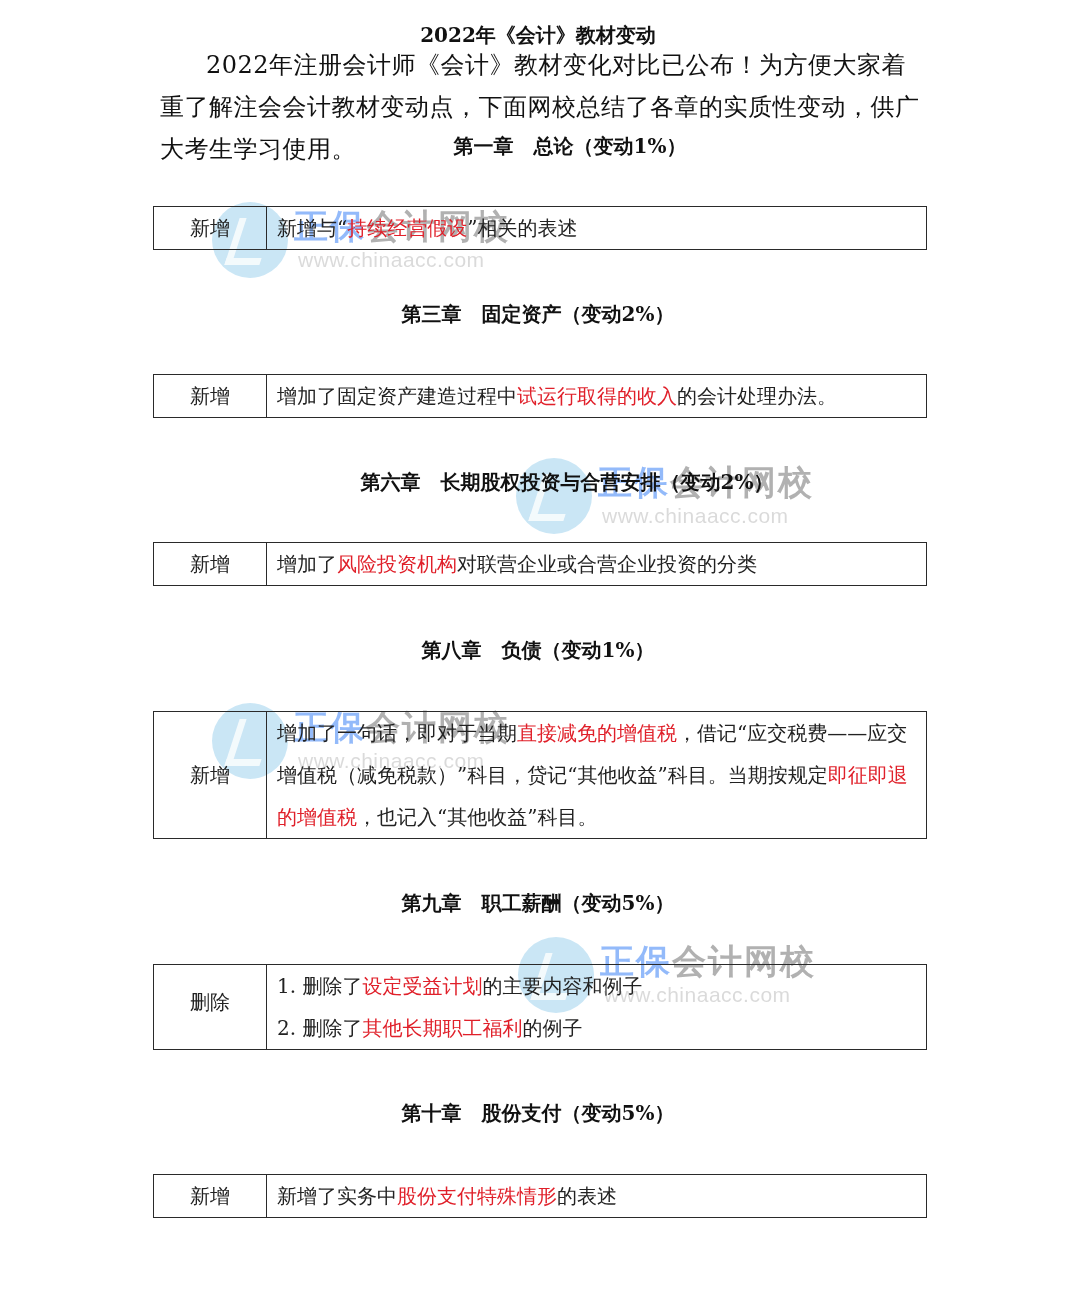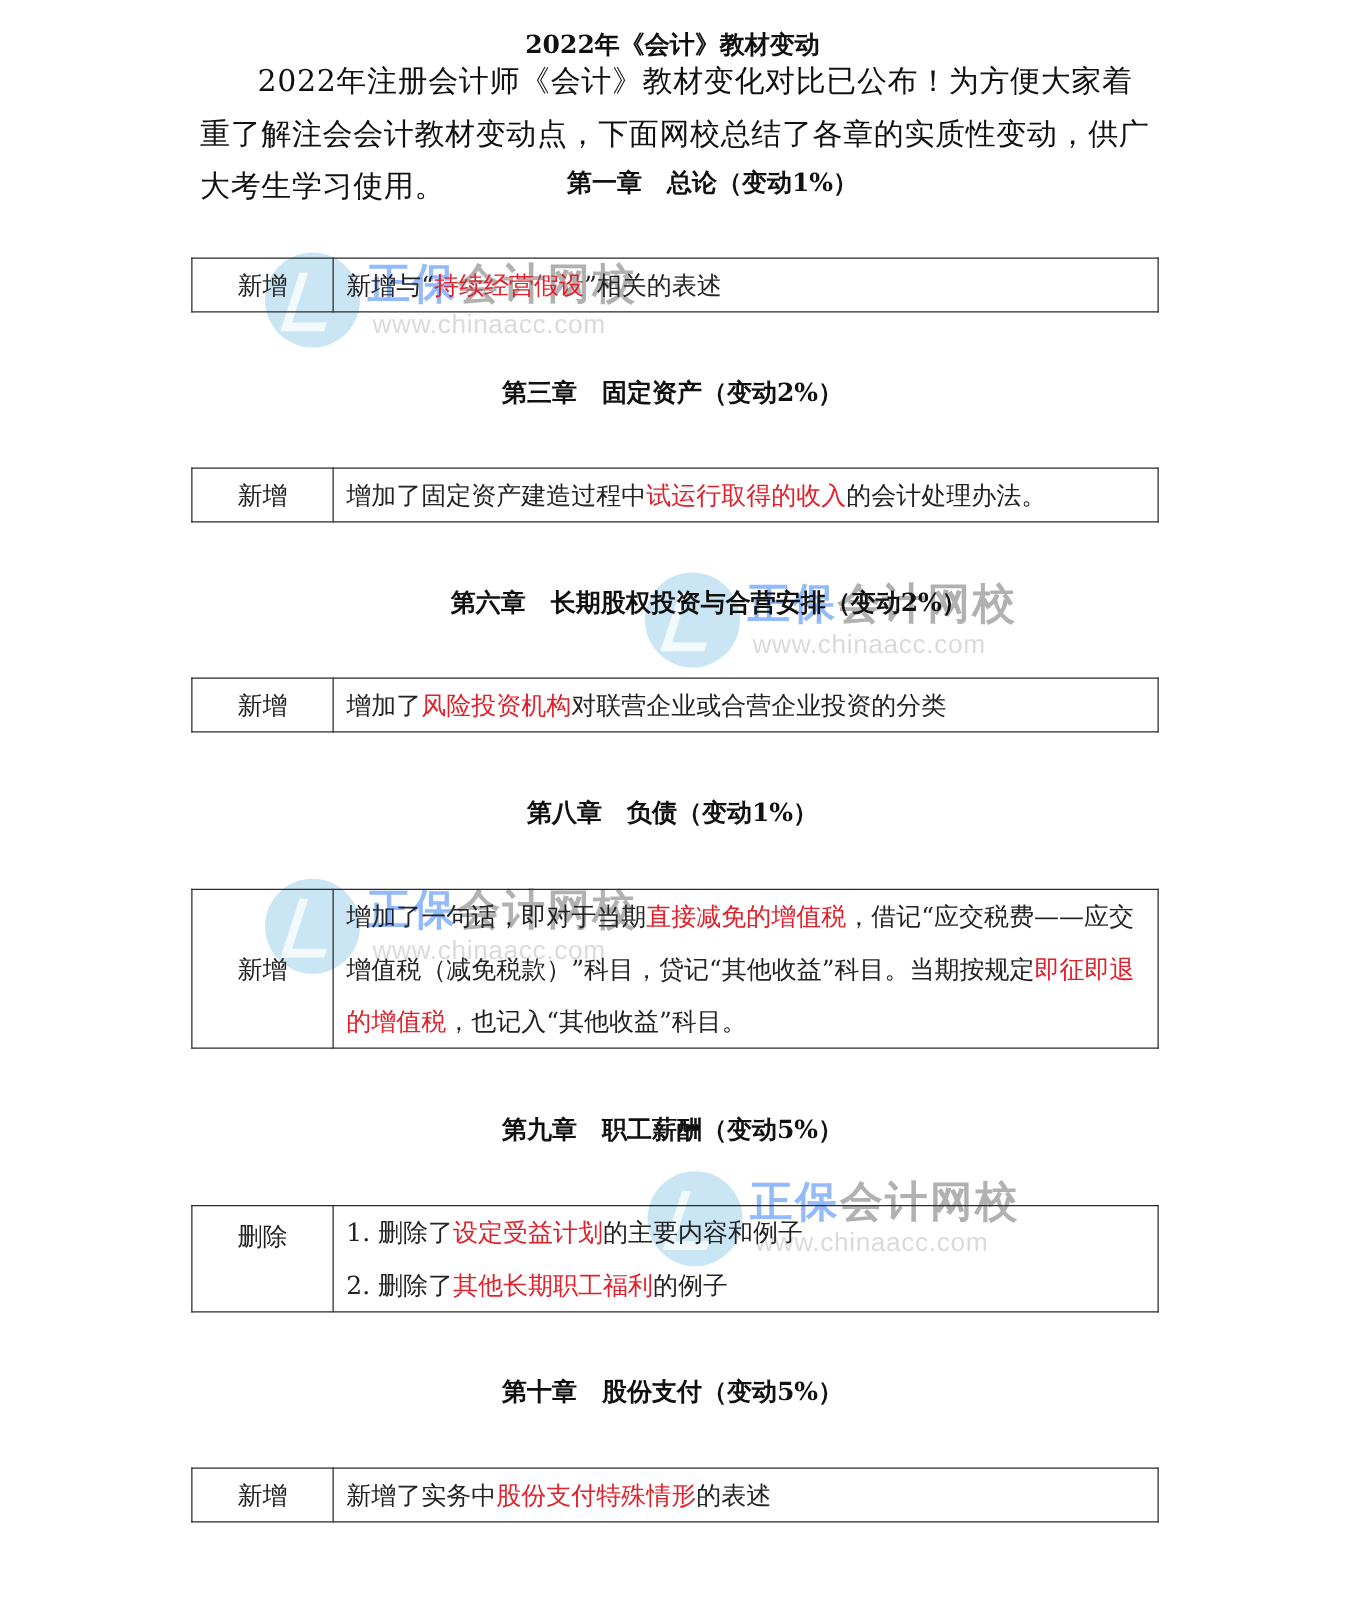--- a/index.html
+++ b/index.html
@@ -60,21 +60,21 @@
     padding: 0;
   }
   td.label-cell {
     width: 112px;
     text-align: center;
     vertical-align: middle;
     color: #222222;
   }
   td.label-cell.top {
     vertical-align: top;
-    padding-top: 11px;
+    padding-top: 24px;
   }
   td.content-cell {
     padding-left: 10px !important;
     padding-right: 8px !important;
     line-height: 42px;
     color: #222222;
   }
   .hl { color: #e0202a; }
 
   

